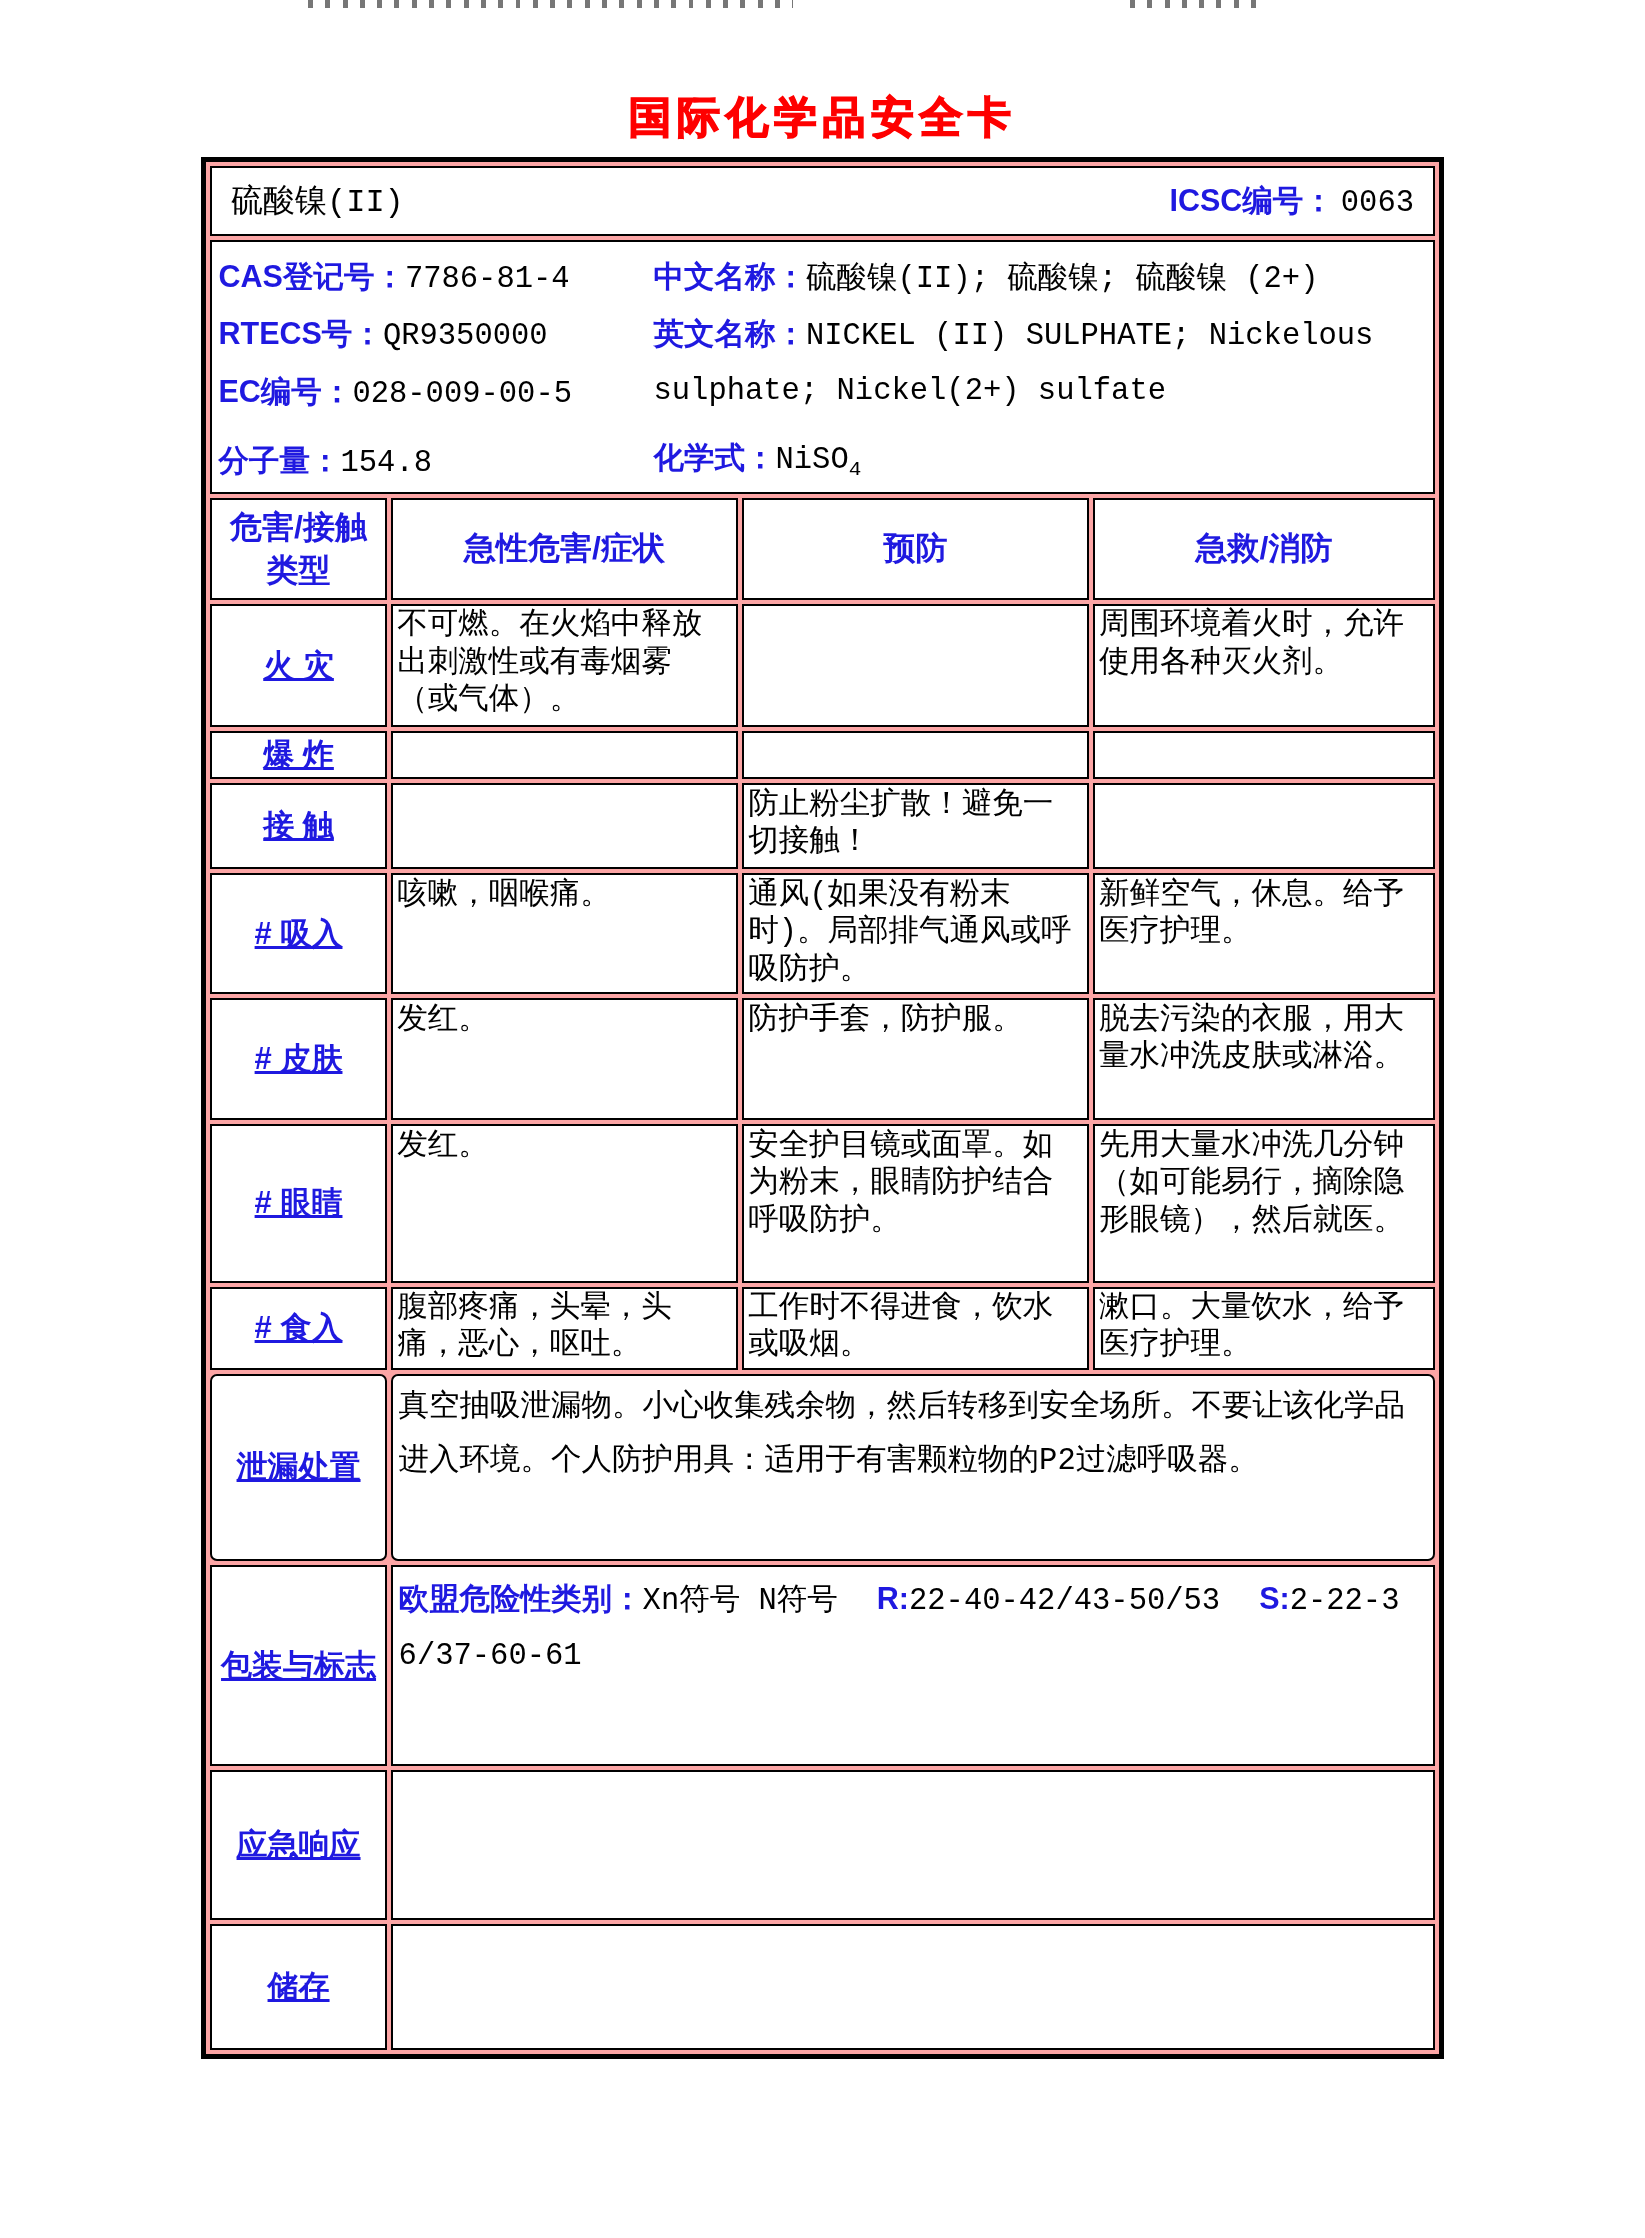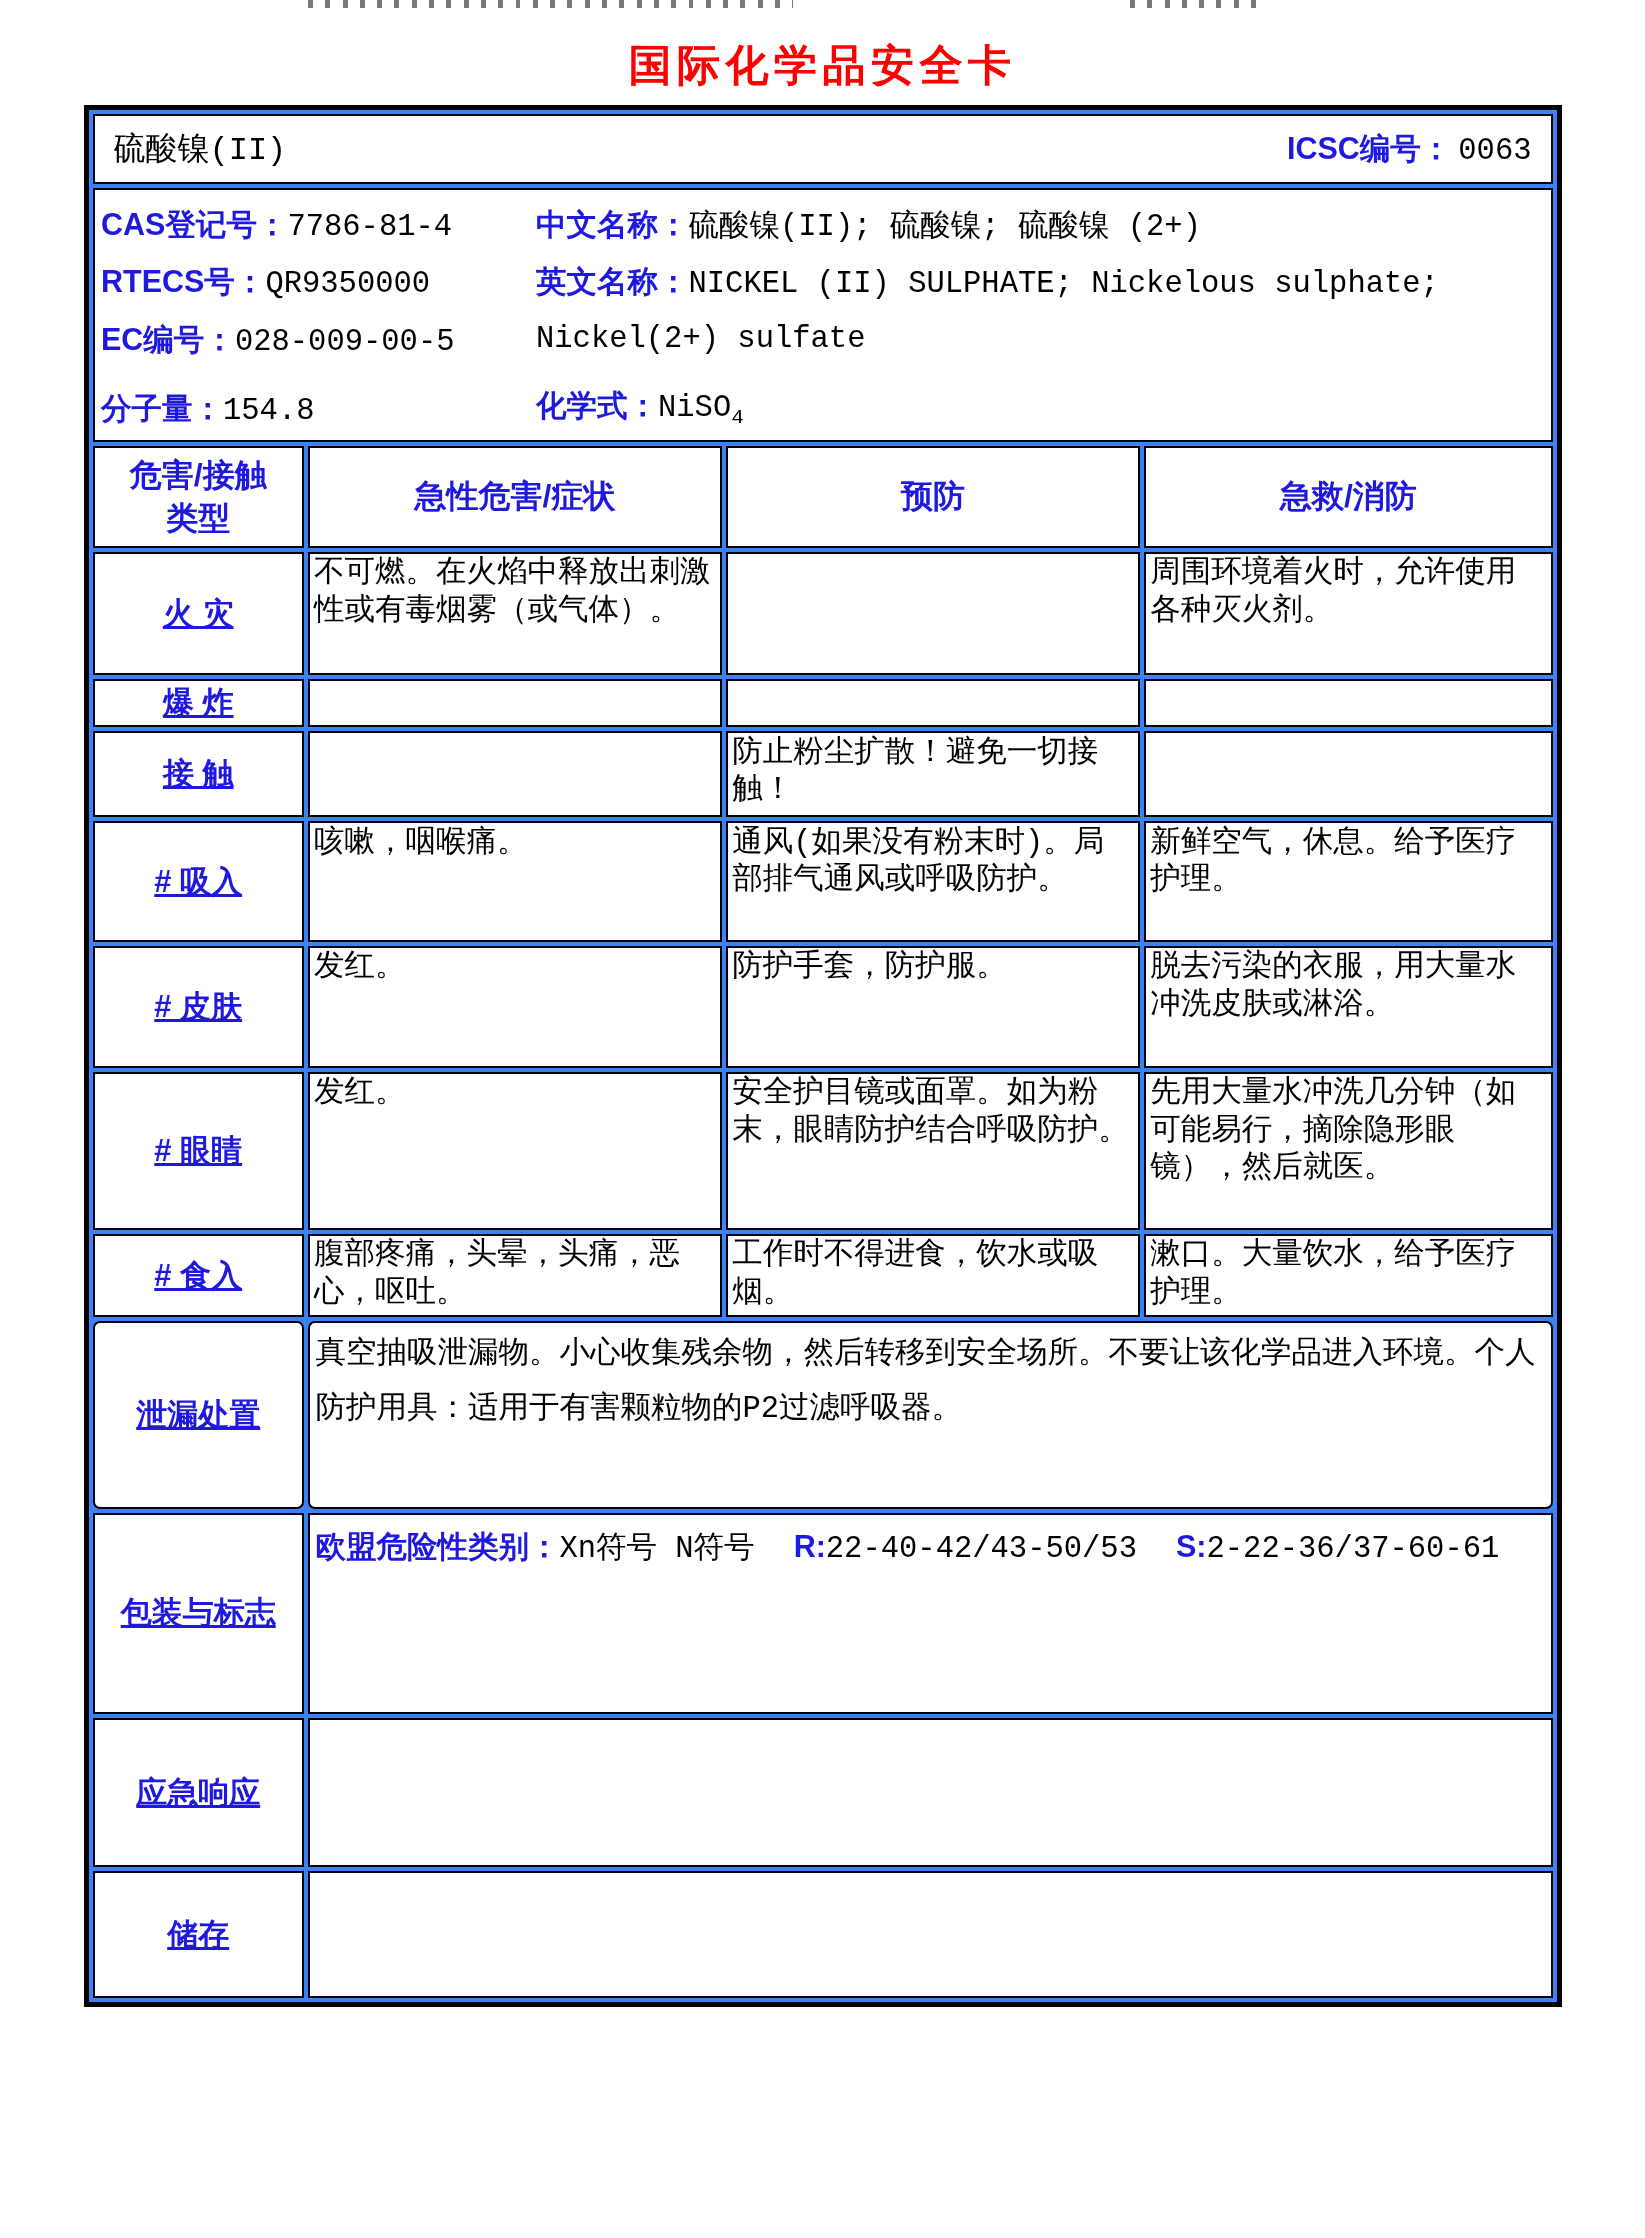--- a/index.html
+++ b/index.html
@@ -19,38 +19,38 @@
     position: absolute;
     top: 0;
     height: 8.3px;
     background: repeating-linear-gradient(90deg, #3c3c3c 0 4.9px, transparent 4.9px 17.3px);
     opacity: .7;
   }
   .clip-a { left: 308px;  width: 485px; }
   .clip-b { left: 1130px; width: 132px; }
 
   .title {
-    margin: 44px auto 18px auto;
+    margin: 96px auto 18px auto;
     text-align: center;
     font-family: "Liberation Sans", "DejaVu Sans", sans-serif;
-    font-weight: normal;
+    font-weight: bold;
     font-size: 43px;
     letter-spacing: 5.5px;
     color: #fe0000;
     line-height: 1;
     -webkit-text-stroke: 1.4px #fe0000;
   }
 
   table.card {
-    width: 1478px;
+    width: 1243px;
     margin: 0 auto;
     border-collapse: separate;
     border-spacing: 4.2px;
     border: 5.5px solid #000000;
-    background: #3b82f6;
+    background: #fca5a5;
     table-layout: fixed;
   }
   table.card td {
     border: 2.8px solid #000000;
     background: #ffffff;
     overflow: hidden;
   }
   col.c1 { width: 14.6%; }
   col.c2 { width: 28.6%; }
   col.c3 { width: 28.6%; }

